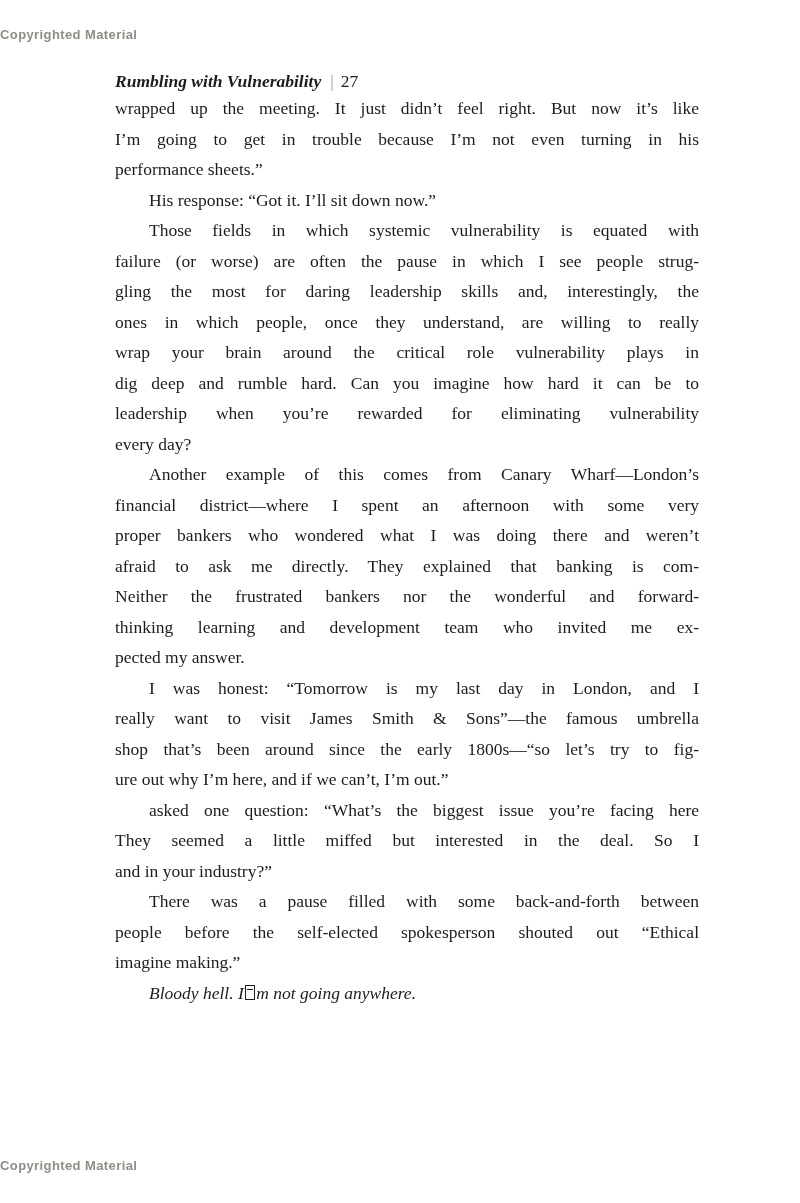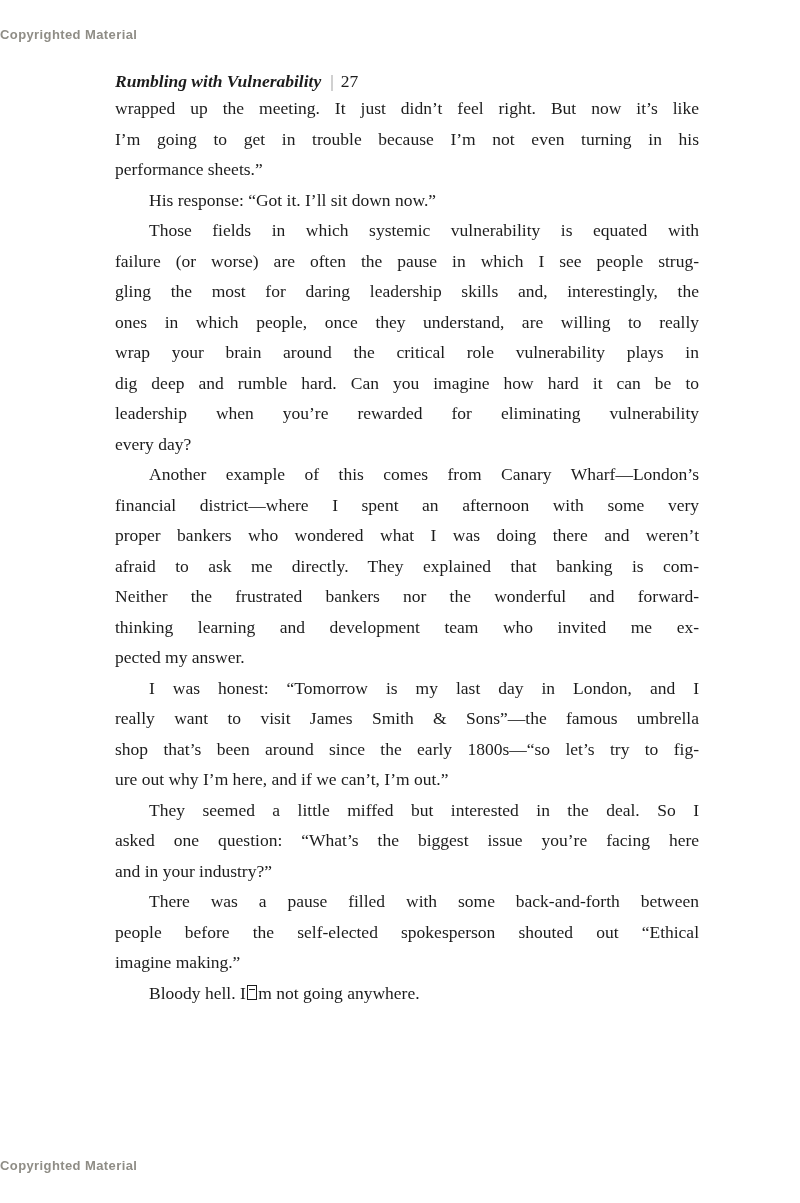--- a/index.html
+++ b/index.html
@@ -56,21 +56,21 @@
 
   .page-body {
     position: absolute;
     top: 93px;
     left: 115px;
     width: 584px;
     font-size: 17.5px;
     line-height: 30.5px;
   }
   .para { margin: 0; }
-  .para.italic { }
+  .para.italic { font-style: italic; }
   .line {
     text-align: justify;
     text-align-last: justify;
   }
   .line.last {
     text-align-last: left;
   }
   .para.indent .line:first-child {
     text-indent: 34px;
   }
@@ -133,22 +133,22 @@
         <div class="line">thinking learning and development team who invited me ex-</div>
         <div class="line last">pected my answer.</div>
       </div>
       <div class="para indent">
         <div class="line">I was honest: “Tomorrow is my last day in London, and I</div>
         <div class="line">really want to visit James Smith &amp; Sons”—the famous umbrella</div>
         <div class="line">shop that’s been around since the early 1800s—“so let’s try to fig-</div>
         <div class="line last">ure out why I’m here, and if we can’t, I’m out.”</div>
       </div>
       <div class="para indent">
+        <div class="line">asked one question: “What’s the biggest issue you’re facing here</div>
         <div class="line">They seemed a little miffed but interested in the deal. So I</div>
-        <div class="line">asked one question: “What’s the biggest issue you’re facing here</div>
         <div class="line last">and in your industry?”</div>
       </div>
       <div class="para indent">
         <div class="line">There was a pause filled with some back-and-forth between</div>
         <div class="line">people before the self-elected spokesperson shouted out “Ethical</div>
         <div class="line last">imagine making.”</div>
       </div>
       <div class="para indent italic">
         <div class="line last"><span>Bloody hell. I</span><span class="tofu"></span><span>m not going anywhere.</span></div>
       </div>

